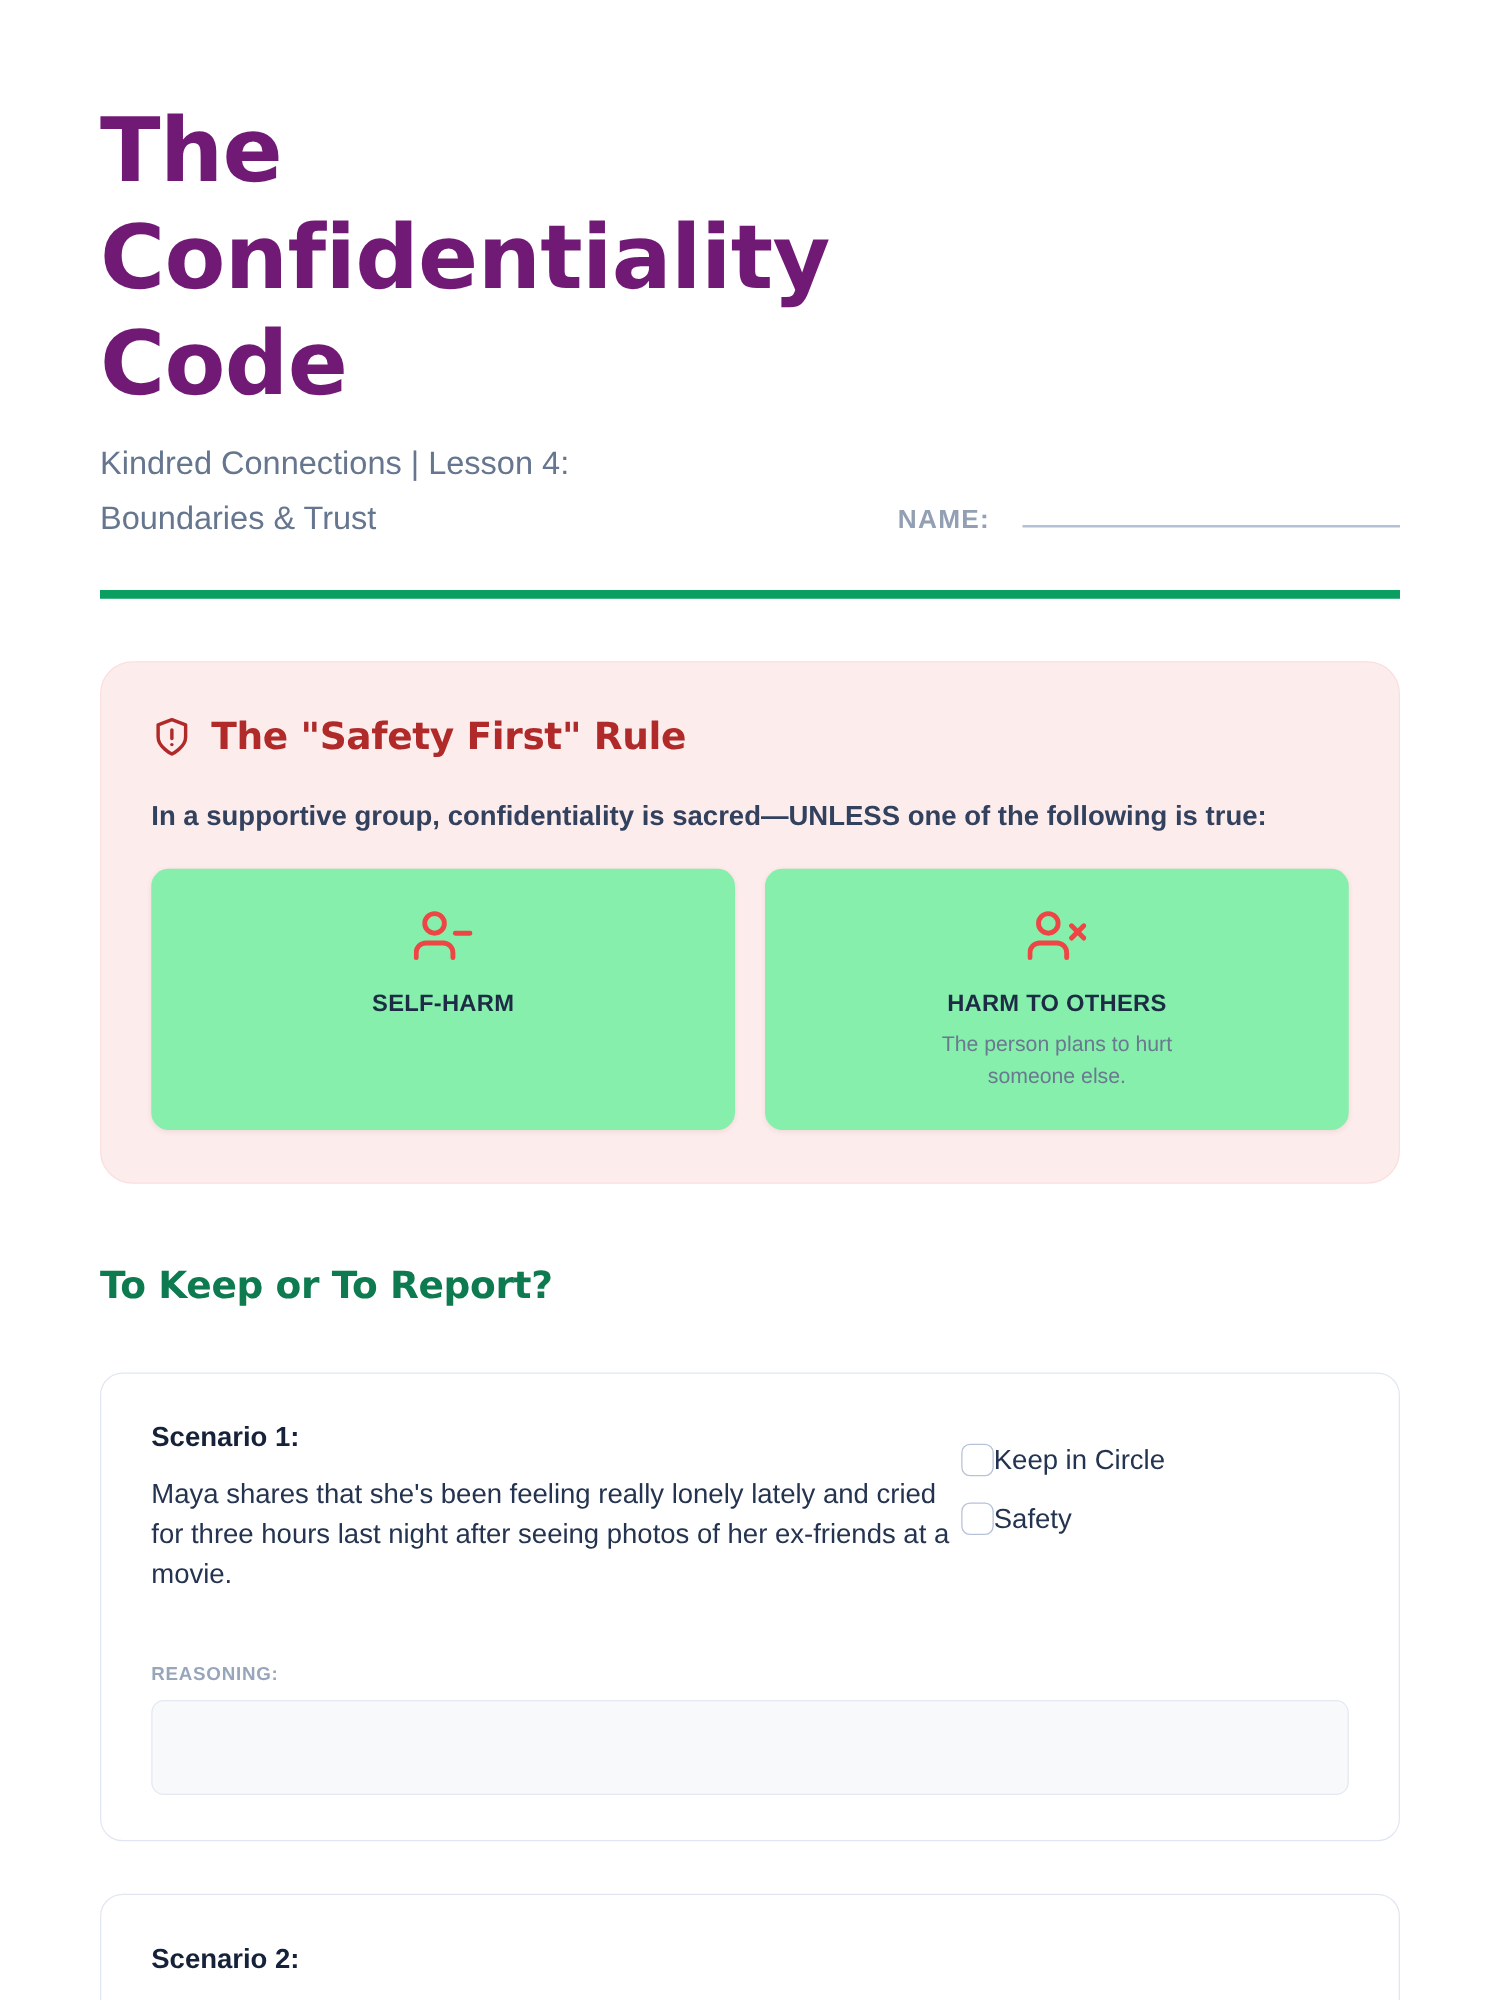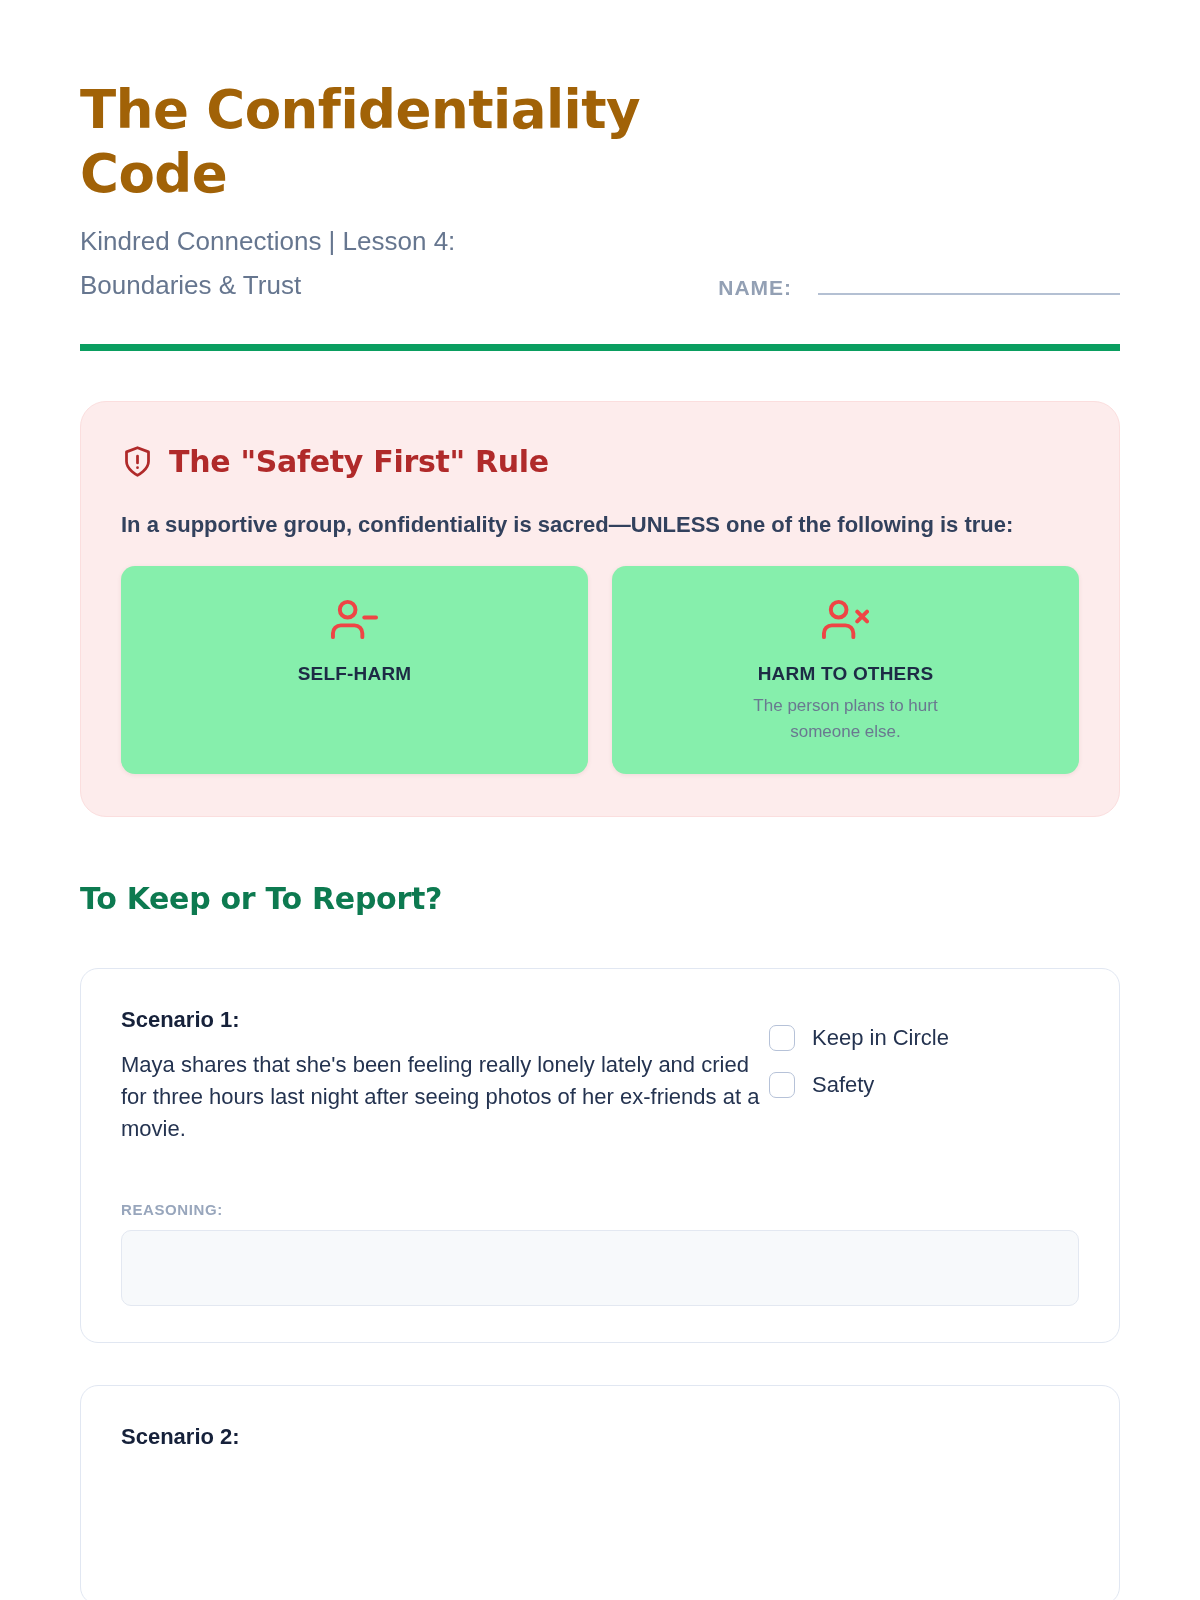--- a/index.html
+++ b/index.html
@@ -8,22 +8,22 @@
     width: 1200px; height: 1600px; overflow: hidden;
     font-family: "Liberation Sans", sans-serif;
     color: #243350;
   }
   .page { padding: 78px 80px 0 80px; }
 
   
   .header-row { display: flex; align-items: flex-end; justify-content: space-between; }
   .page-title {
     font-family: "DejaVu Sans", sans-serif;
-    font-size: 53px; font-weight: bold; line-height: 1.2;
-    color: #a16207; max-width: 680px; letter-spacing: -0.5px;
+    font-size: 71px; font-weight: bold; line-height: 1.2;
+    color: #701a75; max-width: 680px; letter-spacing: -0.5px;
   }
   .page-subtitle {
     margin-top: 14px; font-size: 26px; line-height: 1.7;
     color: #66768f; max-width: 470px;
   }
   .name-block { display: flex; align-items: baseline; width: 428px; padding-bottom: 8px; }
   .name-label {
     font-size: 21px; font-weight: bold; color: #93a0b4; letter-spacing: 1px;
     margin-right: 26px; white-space: nowrap;
   }
@@ -74,21 +74,21 @@
   .scenario-card {
     margin-top: 52px; border: 1.5px solid #e1e7f2; border-radius: 18px;
     padding: 38px 40px 36px; background: #ffffff;
   }
   .scenario-card.clipped { margin-top: 42px; min-height: 220px; }
   .scenario-top { display: flex; }
   .scenario-left { width: 645px; }
   .scenario-label { font-size: 22px; font-weight: bold; color: #16213a; }
   .scenario-text { margin-top: 16px; font-size: 22px; line-height: 1.45; color: #243350; }
   .choices { margin-left: auto; padding-top: 18px; width: 310px; }
-  .choice { display: flex; align-items: flex-end; gap: 17px; margin-bottom: 21px; cursor: pointer; }
+  .choice { display: flex; align-items: flex-end; margin-bottom: 21px; cursor: pointer; }
   .checkbox {
     width: 26px; height: 26px; border: 1.5px solid #b6c2d8; border-radius: 7px;
     background: #ffffff; flex: 0 0 auto;
   }
   .choice-label { font-size: 22px; color: #243350; }
   .reasoning-label {
     margin-top: 56px; font-size: 15px; font-weight: bold; color: #98a6bc;
     letter-spacing: 0.6px;
   }
   .reasoning-box {

